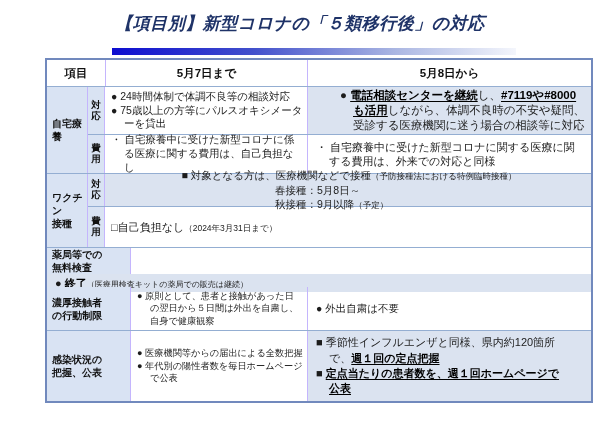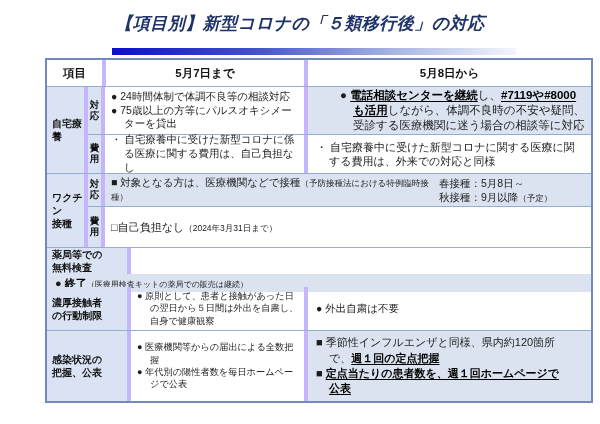--- a/index.html
+++ b/index.html
@@ -8,21 +8,21 @@
 
   .title { position:absolute; top:12px; left:0; width:600px; text-align:center;
            font-size:17px; font-weight:bold; color:#1f3368; letter-spacing:0.5px;font-style:italic; }
   .bar { position:absolute; top:48px; left:112px; width:404px; height:7px;
          background:linear-gradient(90deg,#0d0dd0 0%,#4250cc 35%,#aab6e2 70%,#f4f6fc 100%); }
 
   .table { position:absolute; top:58px; left:45px; width:548px;
            border:2px solid #7189bd; background:#ffffff; }
   .row, .subrow, .rowgroup { display:flex; }
   .bb { border-bottom:1px solid #94aed2; }
-  .td { border-right:4px solid #c4b5fd; display:flex; flex-direction:column; justify-content:center; }
+  .td { border-right:1px solid #c4b5fd; display:flex; flex-direction:column; justify-content:center; }
   .td.last { border-right:none; }
 
   .hdr { height:27px; font-size:11.5px; font-weight:bold; text-align:center; color:#111; }
   .hdr .td { justify-content:center; }
 
   .w-item { width:59px; }
   .w-before { width:202px; }
   .w-labelA { width:41px; }
   .w-sub { width:17px; }
   .w-cd { width:203px; }
@@ -42,21 +42,21 @@
   .cell-r { padding:2px 6px 2px 8px; }
   .li { padding-left:13px; text-indent:-13px; }
   .em { font-weight:bold; text-decoration:underline; text-underline-offset:2px; color:#000; }
   .sm { font-size:8px; }
   .sm85 { font-size:8.5px; }
 
   .fs92 { font-size:9.2px; line-height:1.35; }
   .fs115 { font-size:11.5px; line-height:1.3;padding-left:32px; }
   .fs11 { font-size:11px; line-height:1.3; }
 
-  .vax-top { flex-direction:row; align-items:center; }
+  .vax-top { flex-direction:column; align-items:center; }
   .vax-left { flex:1; }
   .sched { width:148px; font-size:10.5px; line-height:1.35; padding-right:2px; }
 
   .r5after { padding-right:26px; font-size:11px; line-height:1.4; }
 </style>
 </head>
 <body>
 
 <div class="page">
 

